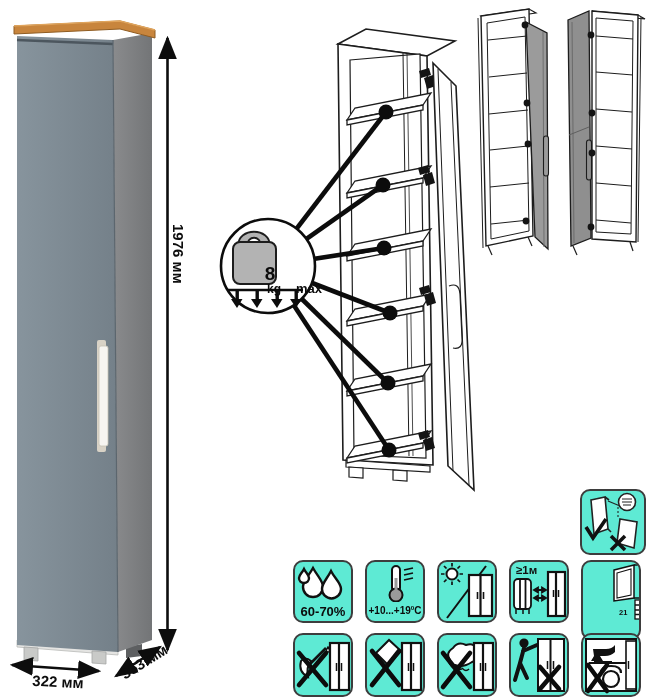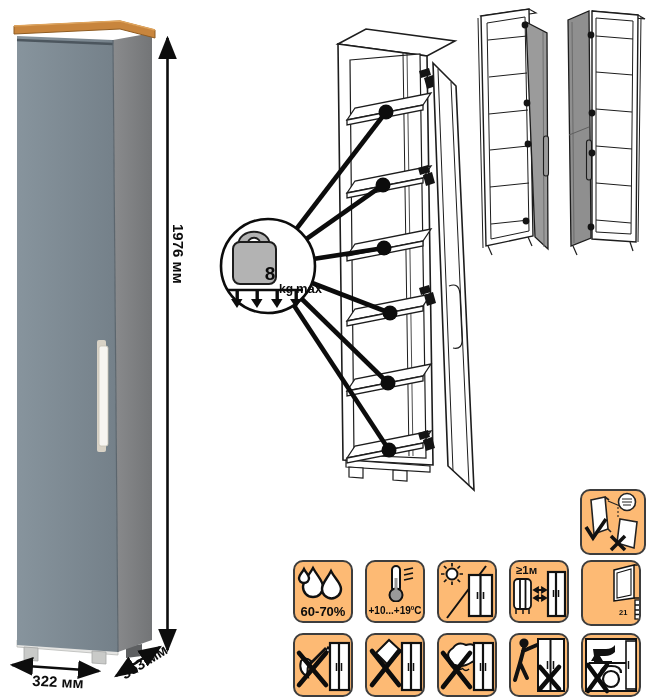--- a/index.html
+++ b/index.html
@@ -3,21 +3,21 @@
 <meta charset="utf-8">
 <style>
   html,body{margin:0;padding:0;background:#fff;}
   #stage{
     position:relative;width:648px;height:700px;background:#ffffff;overflow:hidden;
     font-family:"Liberation Sans", sans-serif;color:#111;
   }
   .abs{position:absolute;}
   .dim-label{font-weight:bold;font-size:15px;color:#0d0d0d;white-space:nowrap;}
   .tile{
-    position:absolute;width:60px;box-sizing:border-box;background:#fdba74;
+    position:absolute;width:60px;box-sizing:border-box;background:#5eead4;
     border:2px solid #3d3d3d;border-radius:10px;overflow:hidden;
   }
   .tile svg{display:block;}
   .tile-label{display:block;text-align:center;font-weight:bold;color:#0b0b0b;line-height:1;}
   .callout-text{position:absolute;font-weight:bold;color:#0b0b0b;text-align:center;}
   .sup{font-size:0.62em;vertical-align:super;}
 </style>
 </head>
 <body>
 
@@ -162,21 +162,21 @@
           <rect x="275.5" y="291" width="3.4" height="8"></rect>
             <polygon points="271,299 282.5,299 277,308"></polygon>
           <rect x="294.5" y="291" width="3.4" height="8"></rect>
             <polygon points="290,299 301.5,299 296,308"></polygon>
         </g>
       </g>
     </g>
   </svg>
 
   <span class="callout-text" style="left:260px;top:263px;width:20px;font-size:19px;">8</span>
-  <span class="callout-text" style="left:276px;top:282px;width:20px;font-size:12px;">kg</span>
+  <span class="callout-text" style="left:264px;top:282px;width:20px;font-size:12px;">kg</span>
   <span class="callout-text" style="left:292px;top:269px;width:34px;font-size:13px;margin-top:12px;">max</span>
 
   <svg class="abs" style="left:470px;top:5px" width="178" height="258" viewBox="0 0 178 258">
 
     <g stroke="#1d1d1d" fill="#fff">
       <line x1="8" y1="13" x2="13" y2="243" stroke-width="1"></line>
       <polygon points="11,11 59,4 66,8 18,15" stroke-width="1.2"></polygon>
       <polygon points="11,11 59,4 63,231 16,241" stroke-width="1.4"></polygon>
       <polygon points="17,18 55,12 59,226 21,234" stroke-width="1"></polygon>
       <g stroke-width="1">
@@ -321,21 +321,21 @@
       </g>
       <g stroke="#111" fill="#fff" stroke-width="2.2">
         <rect x="37" y="10" width="17" height="44"></rect>
         <line x1="45" y1="10" x2="45" y2="54"></line>
         <line x1="42.5" y1="28" x2="42.5" y2="35" stroke-width="1.5"></line>
         <line x1="47.5" y1="28" x2="47.5" y2="35" stroke-width="1.5"></line>
       </g>
     </svg>
   </div>
 
-  <div class="tile" style="left:581px;top:560px;height:66px;padding-left:28px;">
+  <div class="tile" style="left:581px;top:560px;height:80px;padding-left:28px;">
     <svg width="56" height="59" viewBox="0 0 56 59">
       <g stroke="#111" fill="#fff" stroke-width="1.5">
         <polygon points="3,8 23,3 23,36 3,39"></polygon>
         <polygon points="6,11 20,7 20,33 6,36" stroke-width="1.1"></polygon>
         <polygon points="51,8 31,3 31,36 51,39"></polygon>
         <polygon points="48,11 34,7 34,33 48,36" stroke-width="1.1"></polygon>
         <line x1="23" y1="3" x2="31" y2="3"></line>
           <line x1="23" y1="36" x2="31" y2="36"></line>
       </g>
       <g stroke="#111" fill="#fff" stroke-width="1.3">

